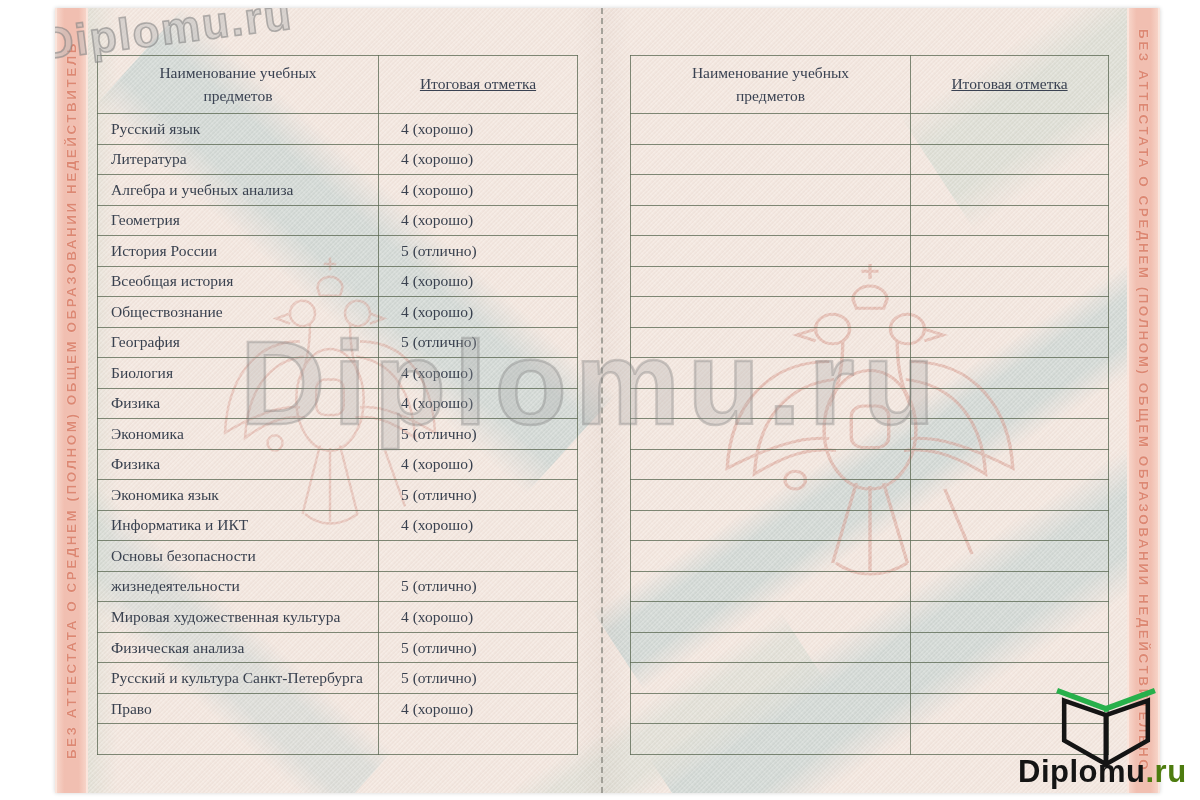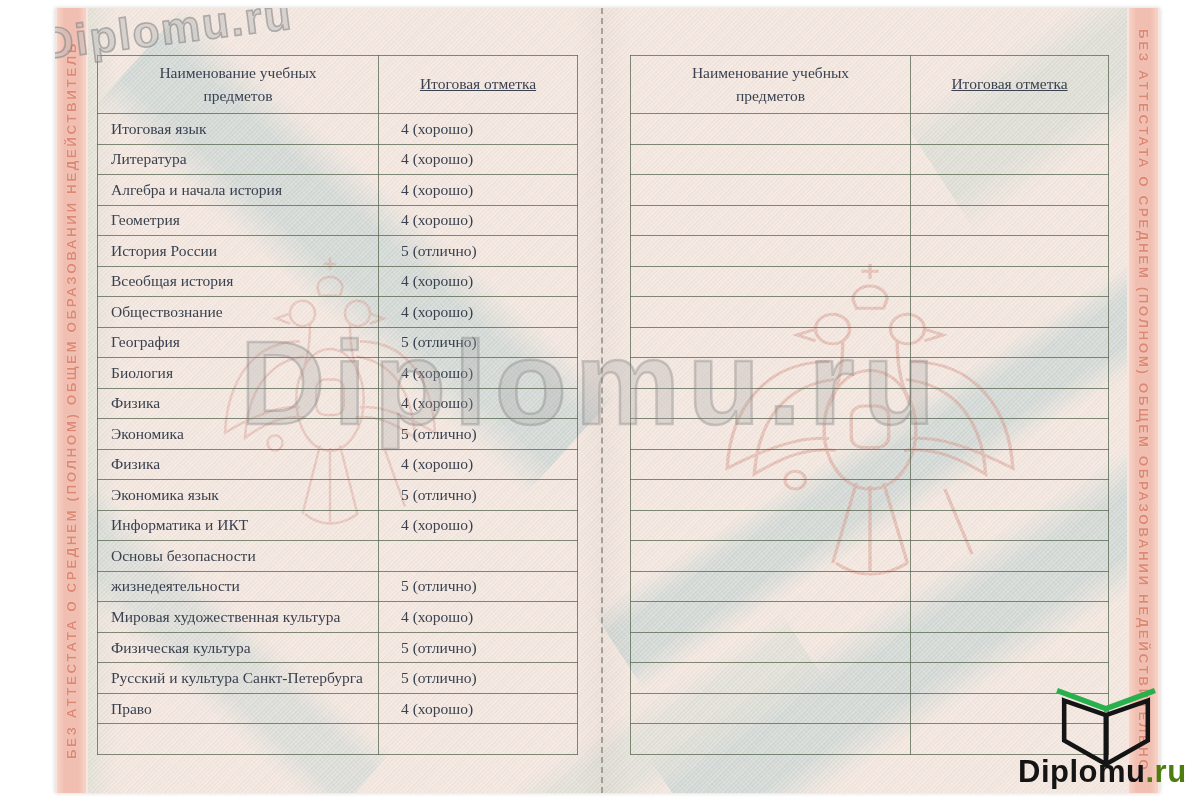--- a/index.html
+++ b/index.html
@@ -133,29 +133,29 @@
           <col style="width:199px">
         </colgroup>
       <thead>
         <tr>
           <th>Наименование учебных предметов</th>
           <th class="h-grade">Итоговая отметка</th>
         </tr>
       </thead>
       <tbody>
           <tr>
-            <td class="cell-subject">Итоговая язык</td>
+            <td class="cell-subject">Русский язык</td>
             <td class="cell-grade">4 (хорошо)</td>
           </tr>
           <tr>
             <td class="cell-subject">Литература</td>
             <td class="cell-grade">4 (хорошо)</td>
           </tr>
           <tr>
-            <td class="cell-subject">Алгебра и начала история</td>
+            <td class="cell-subject">Алгебра и учебных анализа</td>
             <td class="cell-grade">4 (хорошо)</td>
           </tr>
           <tr>
             <td class="cell-subject">Геометрия</td>
             <td class="cell-grade">4 (хорошо)</td>
           </tr>
           <tr>
             <td class="cell-subject">История России</td>
             <td class="cell-grade">5 (отлично)</td>
           </tr>
@@ -201,21 +201,21 @@
           </tr>
           <tr>
             <td class="cell-subject">жизнедеятельности</td>
             <td class="cell-grade">5 (отлично)</td>
           </tr>
           <tr>
             <td class="cell-subject">Мировая художественная культура</td>
             <td class="cell-grade">4 (хорошо)</td>
           </tr>
           <tr>
-            <td class="cell-subject">Физическая культура</td>
+            <td class="cell-subject">Физическая анализа</td>
             <td class="cell-grade">5 (отлично)</td>
           </tr>
           <tr>
             <td class="cell-subject">Русский и культура Санкт-Петербурга</td>
             <td class="cell-grade">5 (отлично)</td>
           </tr>
           <tr>
             <td class="cell-subject">Право</td>
             <td class="cell-grade">4 (хорошо)</td>
           </tr>

